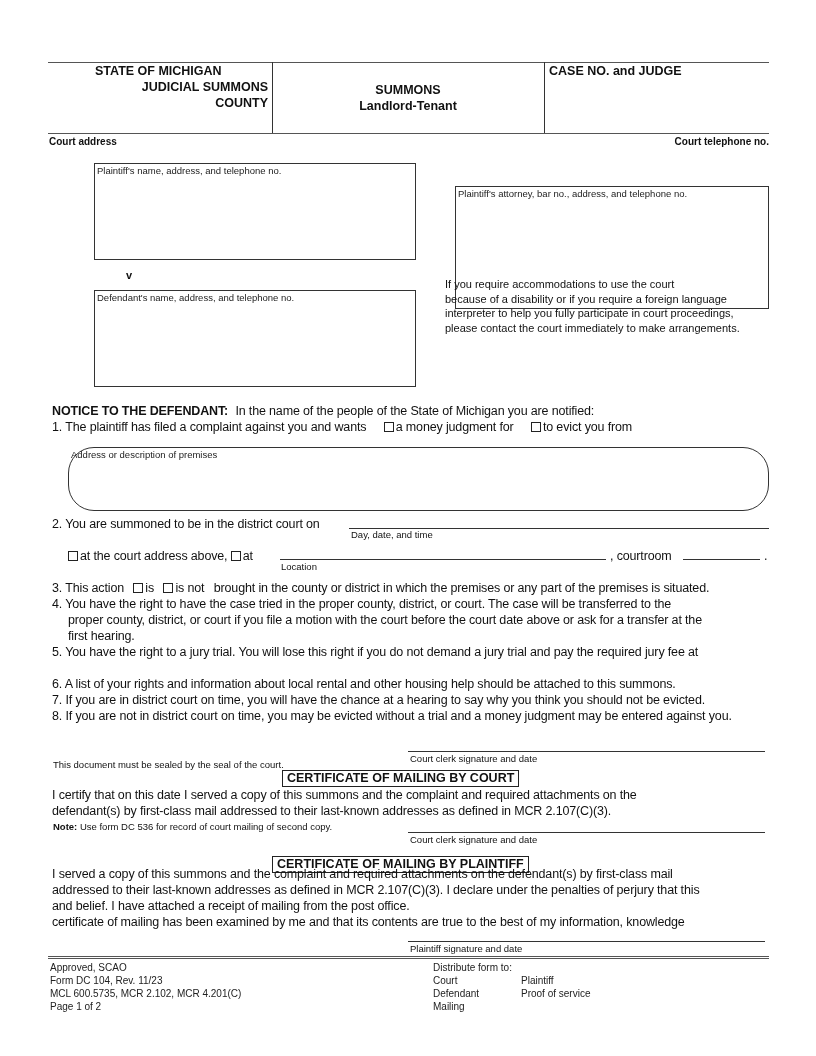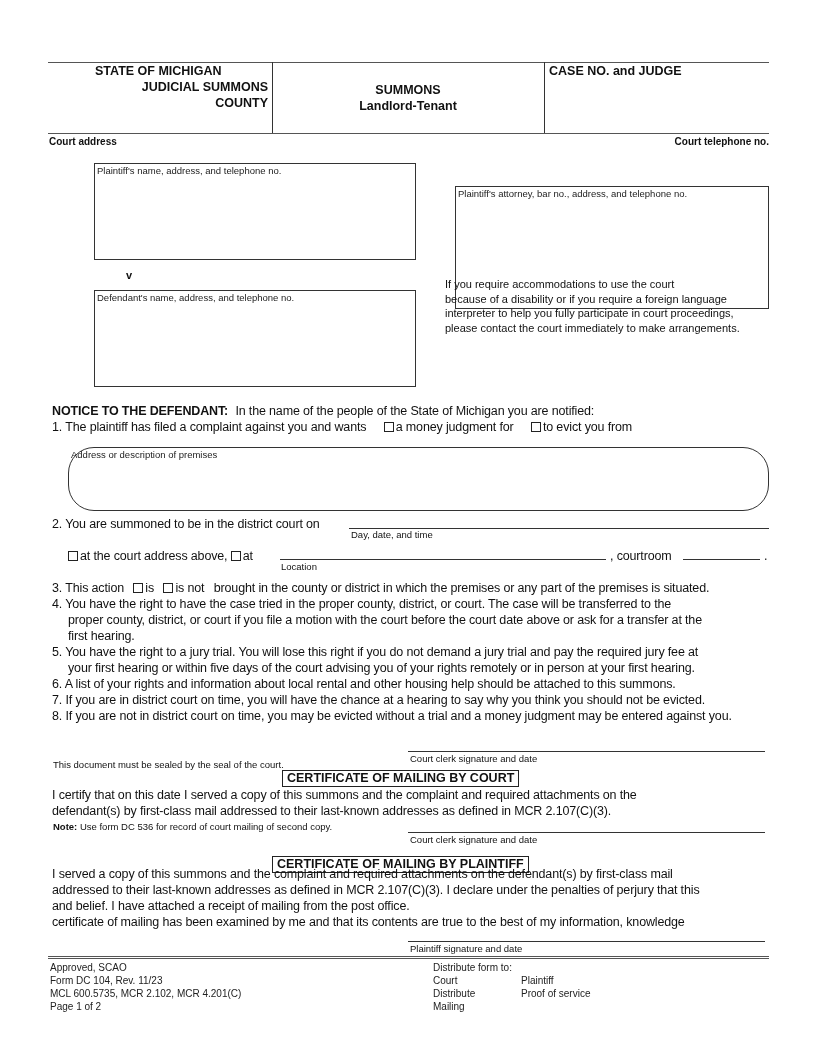--- a/index.html
+++ b/index.html
@@ -99,21 +99,20 @@
 </div>
 
 <div class="abs t13" style="left:52px; top:596px; white-space:nowrap;">
   <div>4. You have the right to have the case tried in the proper county, district, or court.  The case will be transferred to the</div>
   <div style="padding-left:16px;">proper county, district, or court if you file a motion with the court before the court date above or ask for a transfer at the</div>
   <div style="padding-left:16px;">first hearing.</div>
 </div>
 
 <div class="abs t13" style="left:52px; top:644px; white-space:nowrap;">
   <div>5. You have the right to a jury trial. You will lose this right if you do not demand a jury trial and pay the required jury fee at</div>
-  <div style="padding-left:16px;">your first hearing or within five days of the court advising you of your rights remotely or in person at your first hearing.</div>
 </div>
 
 <div class="abs t13" style="left:52px; top:676px; white-space:nowrap;">6. A list of your rights and information about local rental and other housing help should be attached to this summons.</div>
 <div class="abs t13" style="left:52px; top:692px; white-space:nowrap;">7.  If you are in district court on time, you will have the chance at a hearing to say why you think you should not be evicted.</div>
 <div class="abs t13" style="left:52px; top:708px; white-space:nowrap;text-align:center;">8.  If you are not in district court on time, you may be evicted without a trial and a money judgment may be entered against you.</div>
 
 <div class="hline thin" style="left:408px; top:751px; width:357px;"></div>
 <div class="abs small" style="left:410px; top:753px;">Court clerk signature and date</div>
 <div class="abs small" style="left:53px; top:759px;">This document must be sealed by the seal of the court.</div>
 
@@ -146,21 +145,21 @@
   <div>Form DC 104, Rev. 11/23</div>
   <div>MCL 600.5735, MCR 2.102, MCR 4.201(C)</div>
   <div>Page 1 of 2</div>
 </div>
 
 <div class="abs footer" style="left:433px; top:961px;">
   <div>Distribute form to:</div>
   <div style="display:flex;">
     <div style="width:88px;">
       <div>Court</div>
-      <div>Distribute</div>
+      <div>Defendant</div>
       <div>Mailing</div>
     </div>
     <div>
       <div>Plaintiff</div>
       <div>Proof of service</div>
     </div>
   </div>
 </div>
 
 </body></html>

